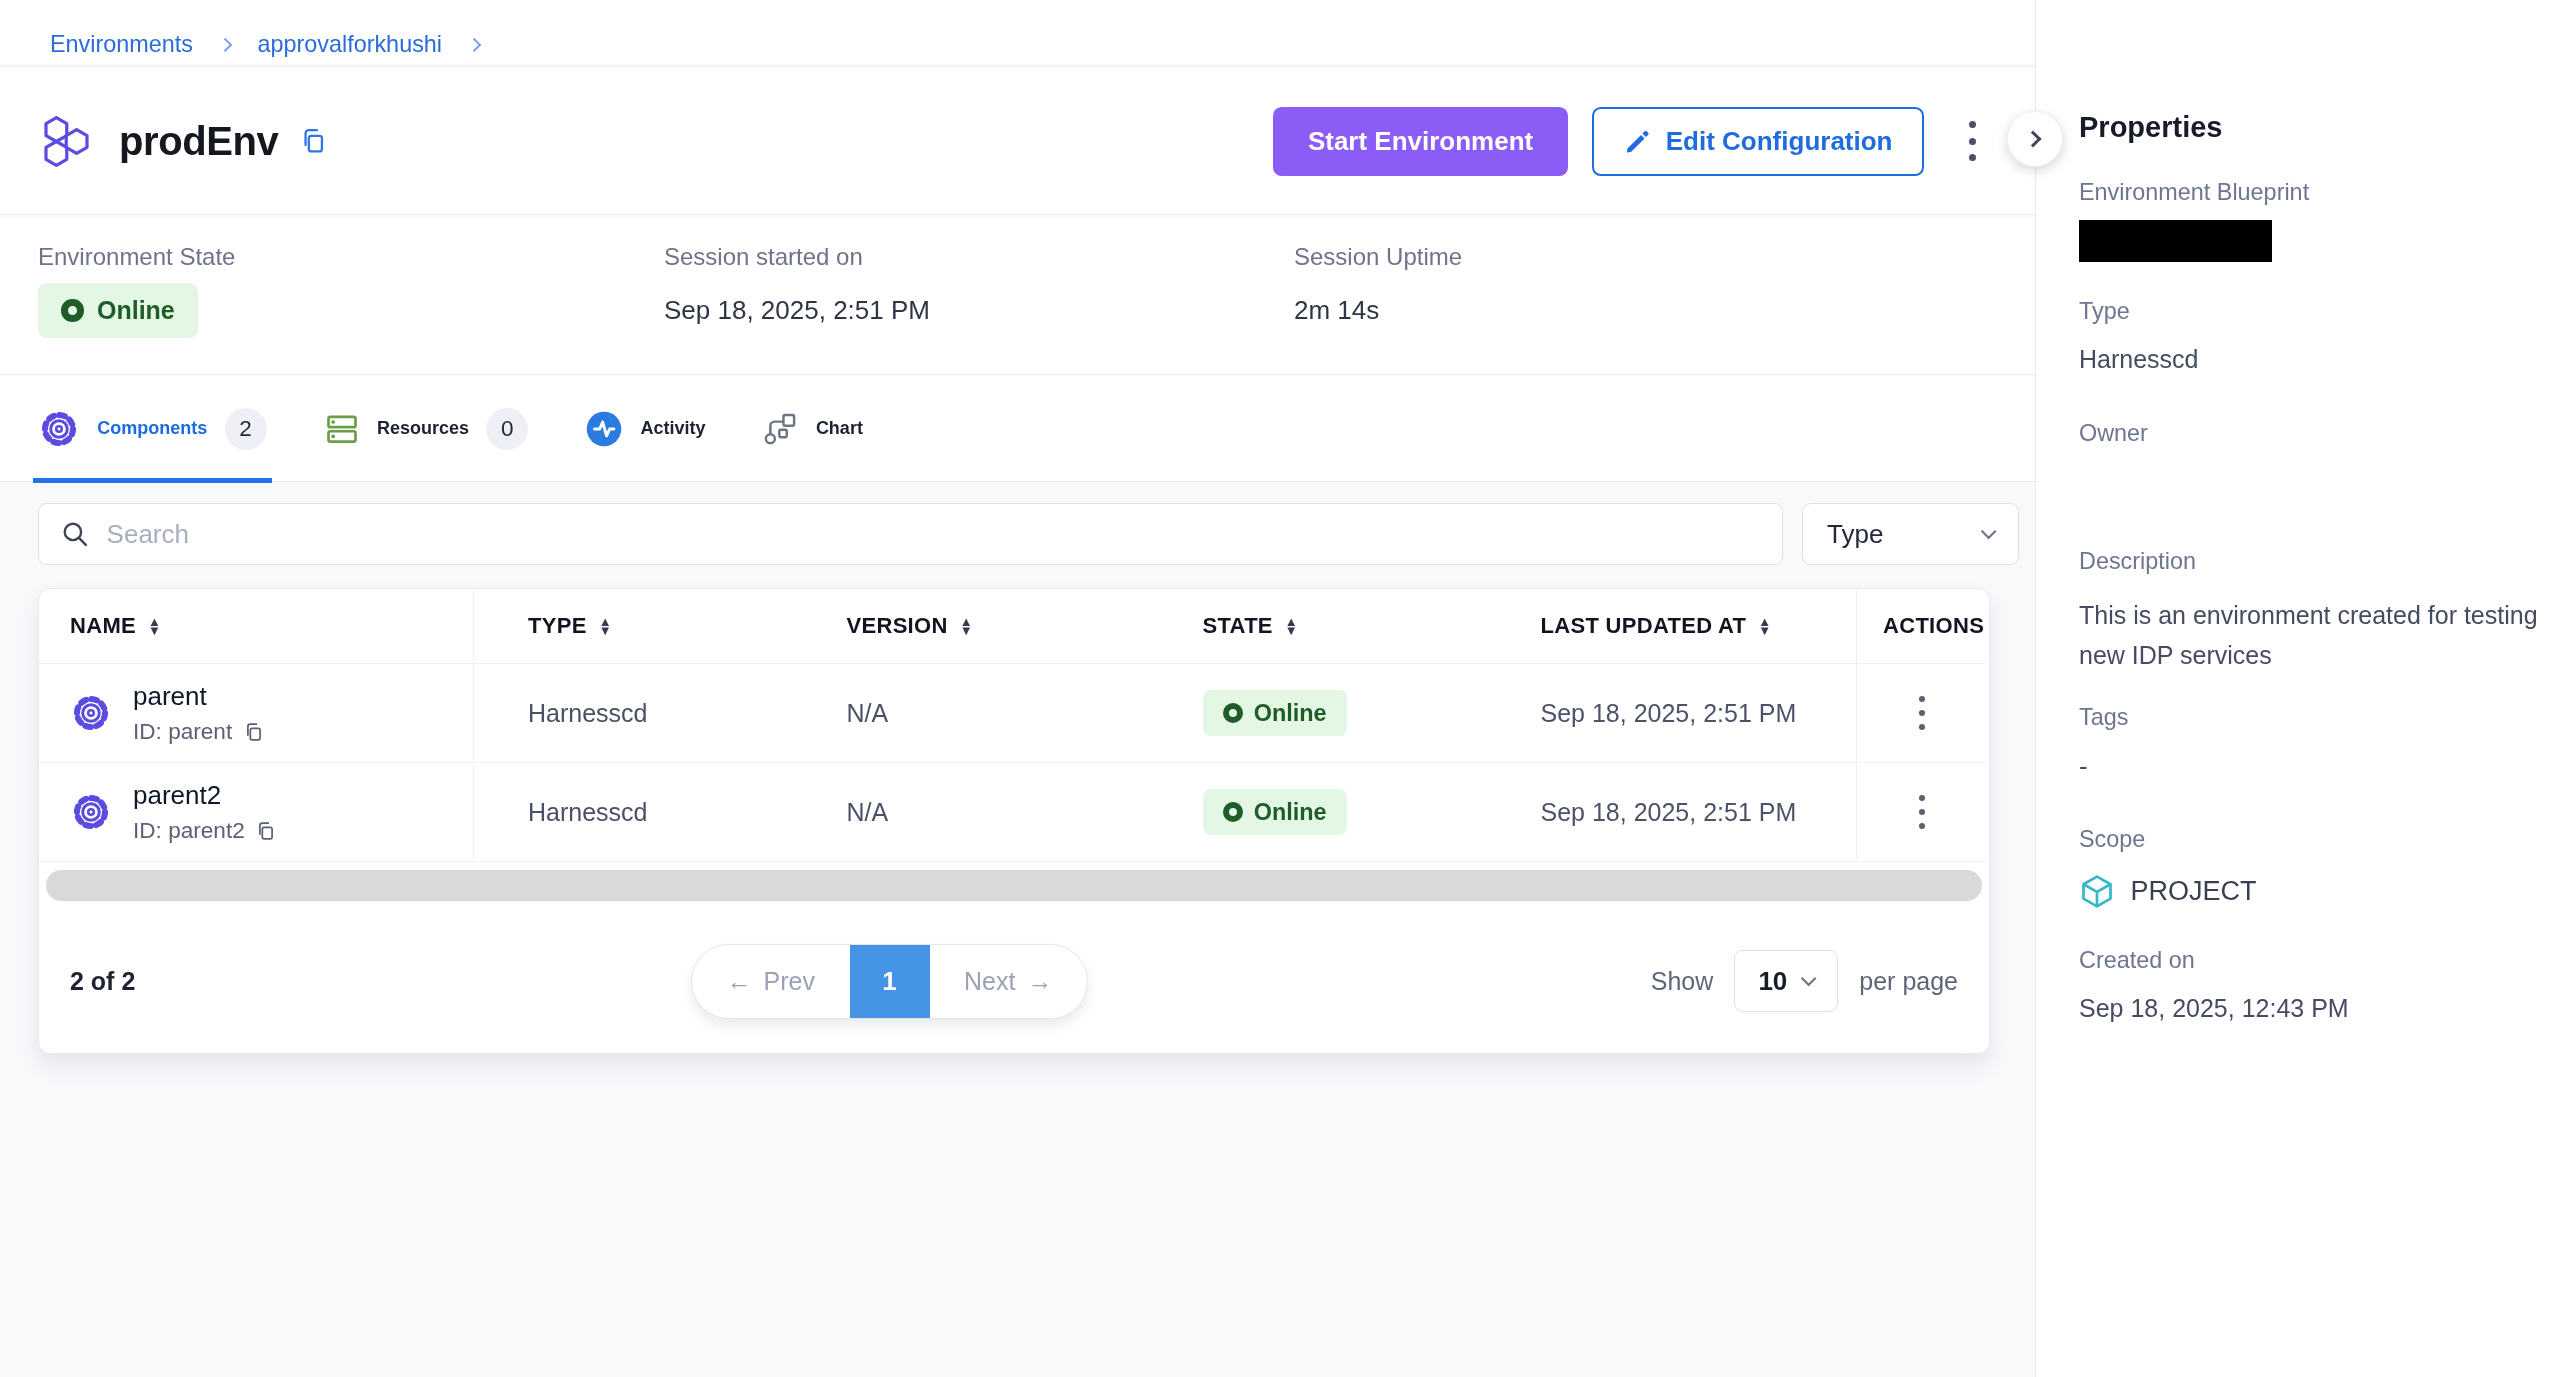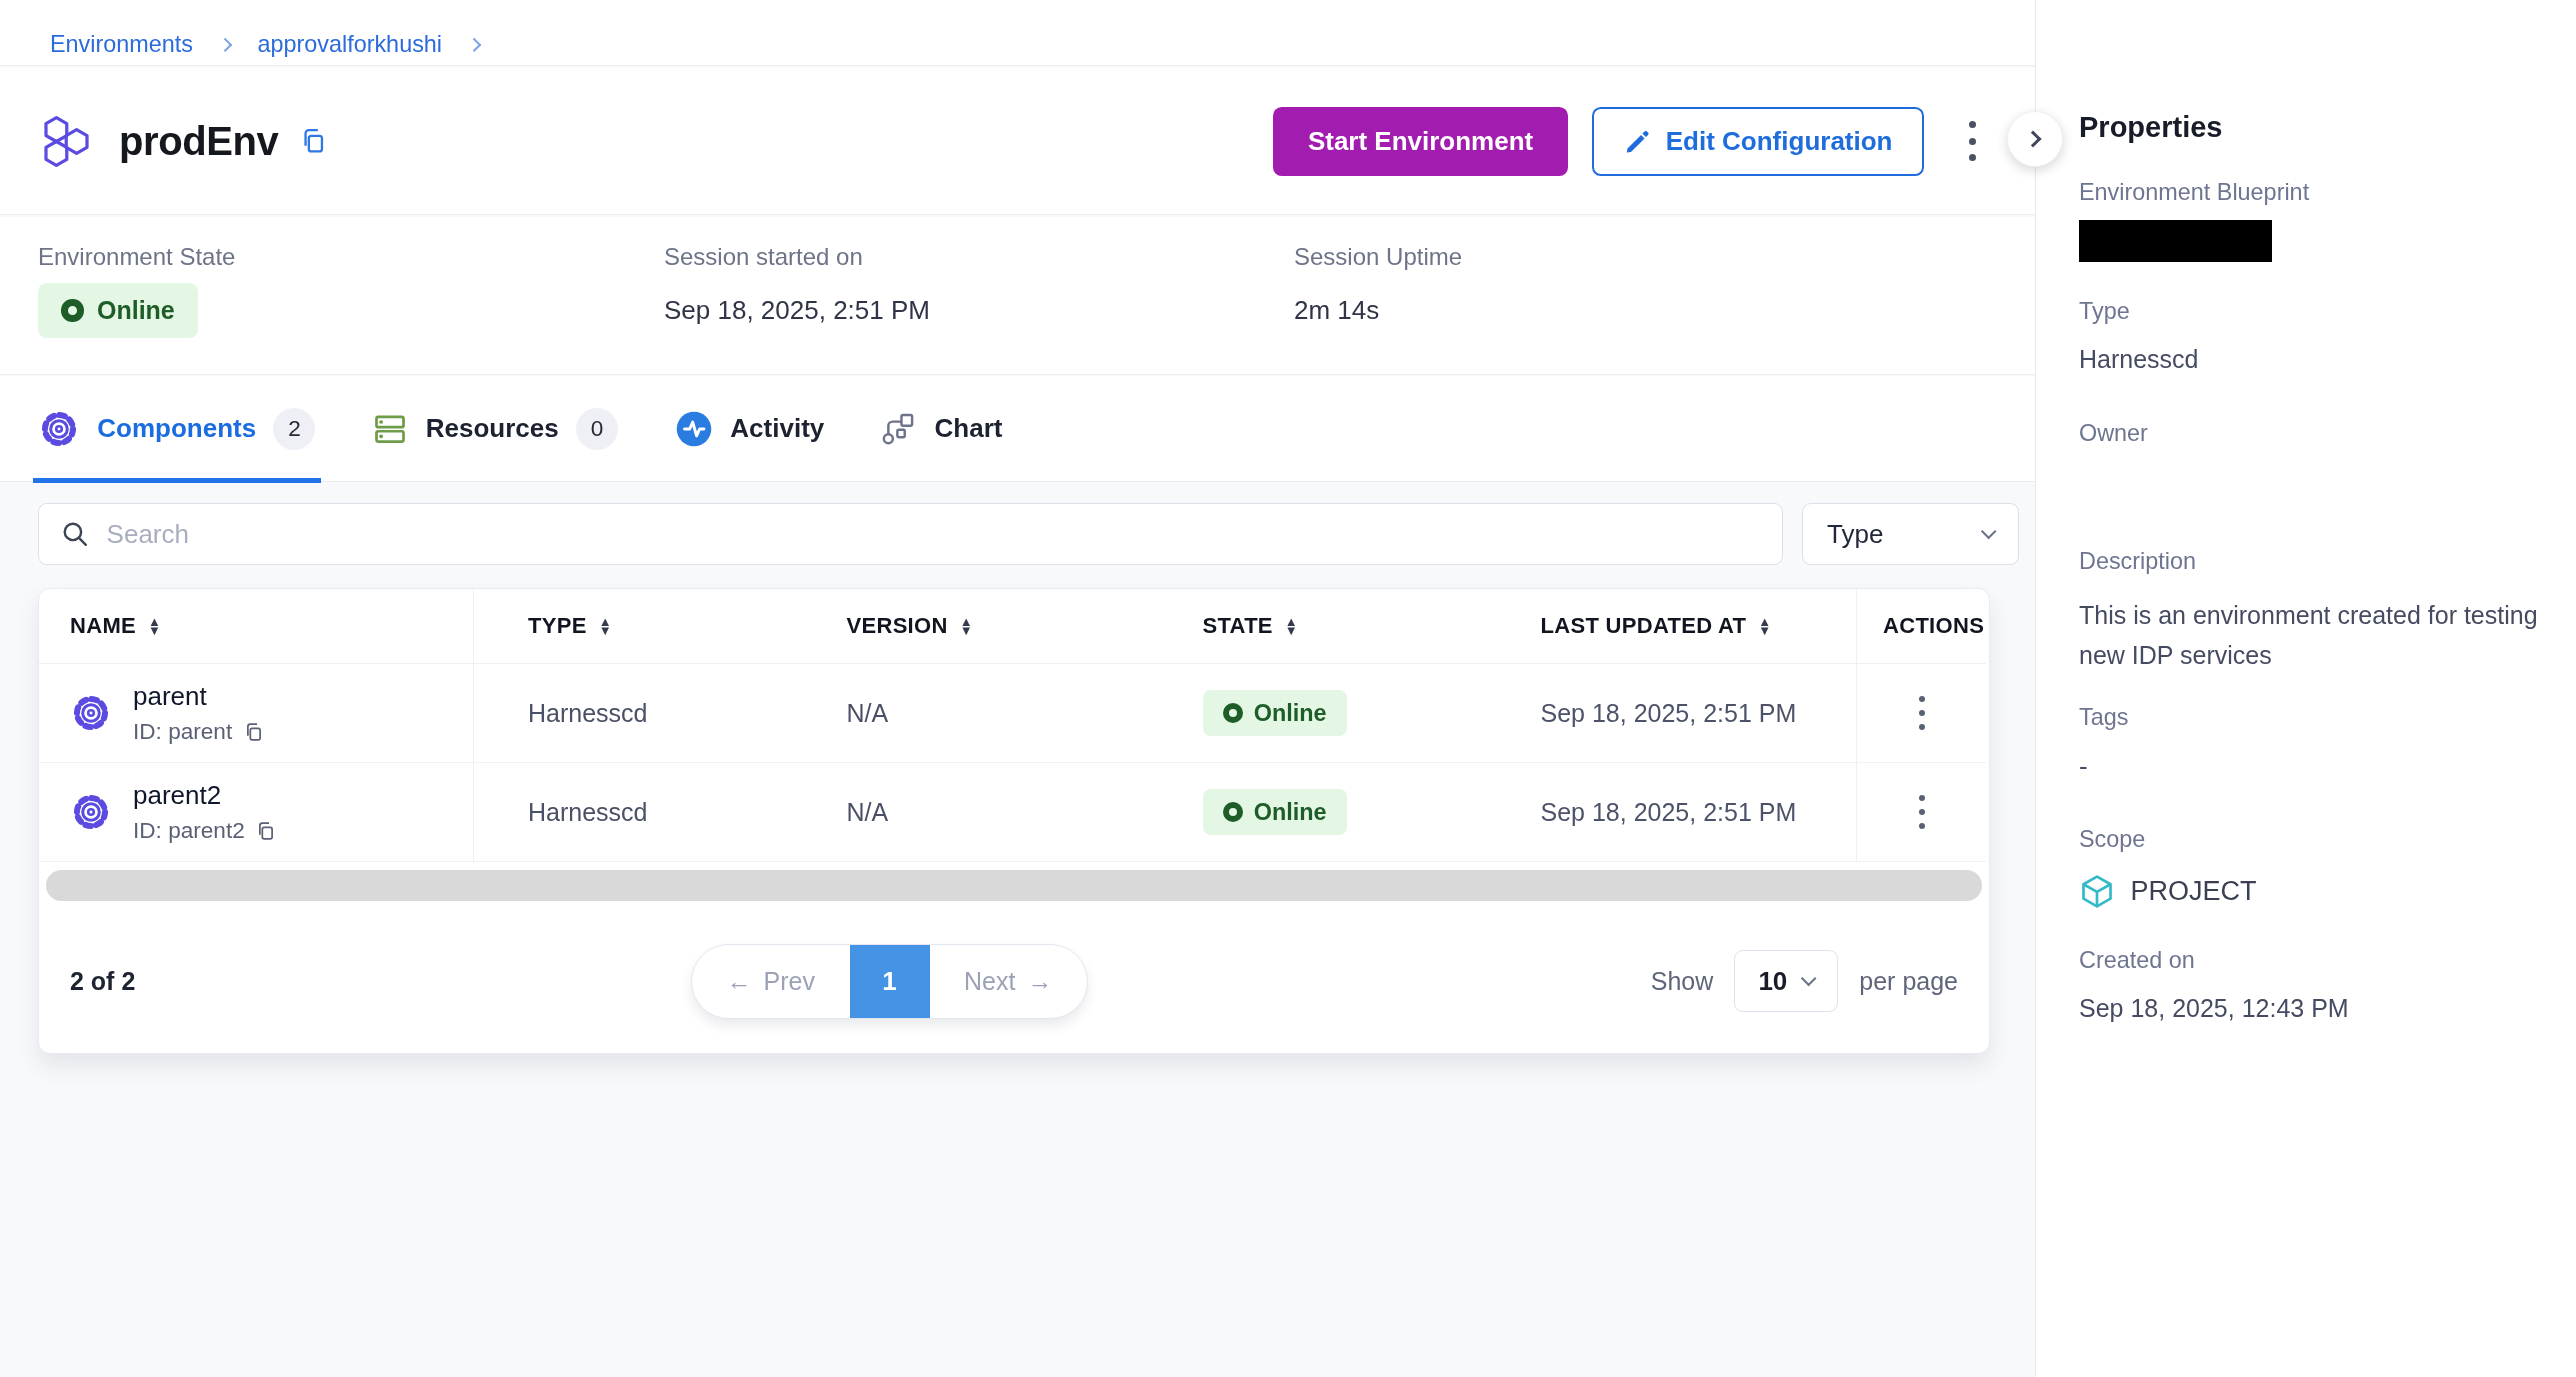--- a/index.html
+++ b/index.html
@@ -16,21 +16,21 @@
   .crumb-sep{width:10.4px;height:10.4px;border-top:2.6px solid #7ba3e8;border-right:2.6px solid #7ba3e8;
     transform:rotate(45deg);display:inline-block;margin-top:1.7px;}
   
   .main-header{position:absolute;left:0;top:68px;width:2035px;height:147px;background:#fff;
     border-bottom:1.7px solid #eceef4;display:flex;align-items:center;padding:0 38px;}
   .hex-icon{width:57px;height:57px;margin-right:24px;flex:0 0 auto;}
   .page-title{font-size:40px;font-weight:700;color:#15181f;letter-spacing:-0.4px;}
   .copy-btn{margin-left:21px;background:none;border:none;cursor:pointer;display:flex;align-items:center;}
   .copy-btn svg{width:29.5px;height:29.5px;color:#2e77e6;}
   .header-actions{margin-left:auto;display:flex;align-items:center;gap:24px;}
-  .btn-start{height:69px;padding:0 35px;background:#a21caf;color:#fff;font-size:26px;font-weight:700;
+  .btn-start{height:69px;padding:0 35px;background:#8b5cf6;color:#fff;font-size:26px;font-weight:700;
     border:none;border-radius:8.7px;font-family:inherit;}
   .btn-edit{height:69px;padding:0 29.5px;background:#fff;color:#1f6ddc;font-size:26px;font-weight:700;
     border:2.6px solid #1f6ddc;border-radius:8.7px;display:flex;align-items:center;gap:14px;font-family:inherit;cursor:pointer;}
   .btn-edit svg{width:28px;height:28px;}
   .kebab{display:flex;flex-direction:column;gap:9.5px;align-items:center;justify-content:center;
     width:49px;height:69px;background:none;border:none;cursor:pointer;}
   .kebab i{width:7px;height:7px;border-radius:50%;background:#4a5163;display:block;}
   
   .info-row{position:absolute;left:0;top:217px;width:2035px;height:158px;background:#fff;
     border-bottom:1.7px solid #eceef4;}
@@ -39,21 +39,21 @@
   .info-value{position:absolute;top:78px;font-size:26px;color:#2f3547;white-space:nowrap;}
   .col1{left:38px;} .col2{left:664px;} .col3{left:1294px;}
   .badge-online{display:inline-flex;align-items:center;gap:13px;background:#e4f6e4;border-radius:8.7px;
     padding:13px 23.4px;position:absolute;top:66px;}
   .ring{width:22.6px;height:22.6px;border:7px solid #1e5c28;border-radius:50%;display:inline-block;}
   .badge-online .txt{font-size:25px;font-weight:700;color:#1e5c28;}
   
   .tabs-row{position:absolute;left:0;top:376px;width:2035px;height:106px;background:#fff;
     border-bottom:1.7px solid #e9ebf1;display:flex;align-items:center;padding-left:38px;gap:57px;}
   .tab{position:relative;height:100%;display:flex;align-items:center;gap:17.3px;cursor:pointer;}
-  .tab-label{font-size:26px;font-weight:700;color:#1d2230;}
+  .tab-label{font-size:18px;font-weight:700;color:#1d2230;}
   .tab.active .tab-label{color:#1b6ce0;}
   .tab.active::after{content:"";position:absolute;left:-5.2px;right:-5.2px;bottom:-1.7px;height:5.2px;background:#2373e8;}
   .count-badge{width:42px;height:42px;border-radius:50%;background:#eef0f6;display:flex;
     align-items:center;justify-content:center;font-size:22.6px;color:#252a36;}
   .tab svg{flex:0 0 auto;}
   
   .search-box{position:absolute;left:38px;top:503px;width:1745px;height:62px;background:#fff;
     border:1.7px solid #dcdfe9;border-radius:8.7px;display:flex;align-items:center;padding:0 21px;gap:15.6px;}
   .search-box svg{width:31px;height:31px;flex:0 0 auto;}
   .search-input{flex:1;border:none;outline:none;font-size:26px;color:#333a4c;font-family:inherit;background:transparent;}

